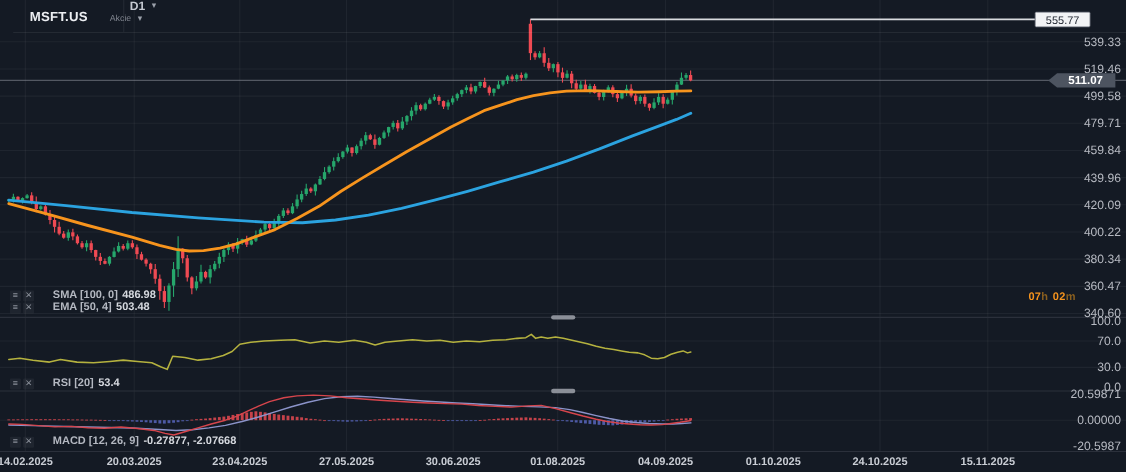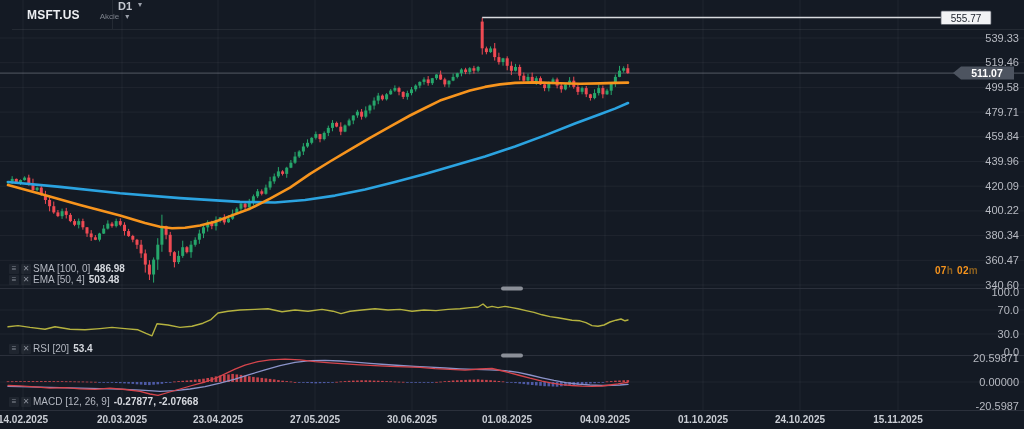--- a/index.html
+++ b/index.html
@@ -12,21 +12,21 @@
   .vsep{position:absolute;left:100px;top:0;height:29px;width:1px;background:rgba(255,255,255,0.07);}
   .sym{display:flex;align-items:baseline;padding-left:15px;cursor:pointer;}
   .sym-name{color:#eceef2;font-size:12px;font-weight:bold;letter-spacing:.2px;}
   .sym-type{color:#7d828c;font-size:8px;margin-left:20px;}
   .caret{color:#9ba0aa;font-size:8px;margin-left:6px;}
   .interval{position:absolute;left:106px;top:0;height:29px;display:flex;align-items:flex-start;cursor:pointer;}
   .interval-label{color:#c6cad2;font-size:11px;font-weight:bold;}
   .ind-row{position:absolute;left:9px;display:flex;align-items:center;font-size:10px;z-index:5;white-space:nowrap;}
   .ind-btn{color:#8a8f99;font-size:8px;width:10px;height:10px;line-height:10px;text-align:center;
            background:rgba(255,255,255,0.05);border-radius:1px;margin-right:2px;cursor:pointer;}
-  .ind-label{margin-left:0;font-weight:normal;color:#b4b8c1;text-align:right;}
+  .ind-label{margin-left:15px;font-weight:bold;color:#b4b8c1;text-align:right;}
   .ind-value{margin-left:4px;font-weight:bold;color:#d5d8de;}
   .countdown{position:absolute;top:265px;right:46px;font-size:10px;font-weight:bold;z-index:5;letter-spacing:.3px;}
   .cd-b{color:#f7941d;}
   .cd-d{color:#8a5f1f;}
   .cd-gap{display:inline-block;width:4px;}
 </style>
 </head>
 <body>
 
 <div class="stage">

